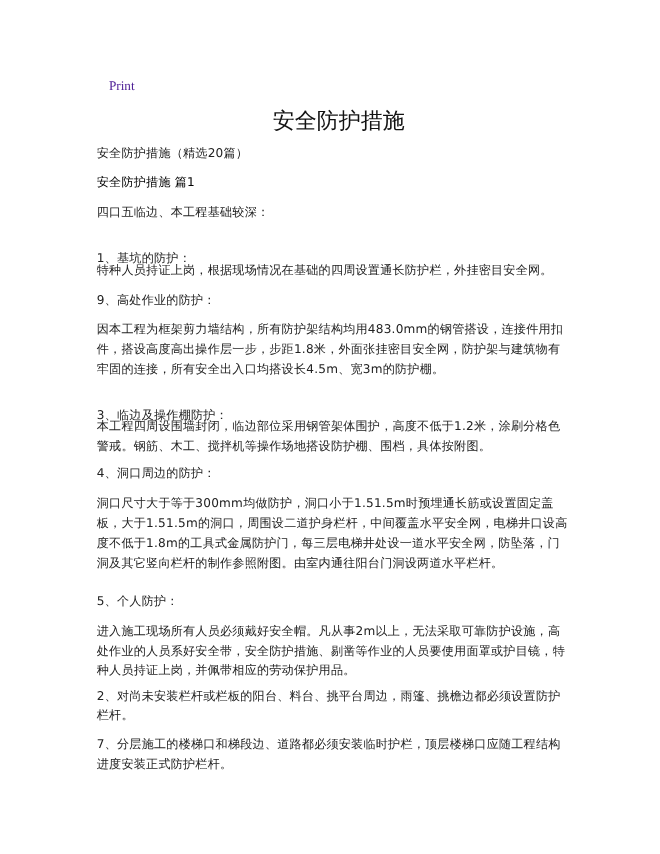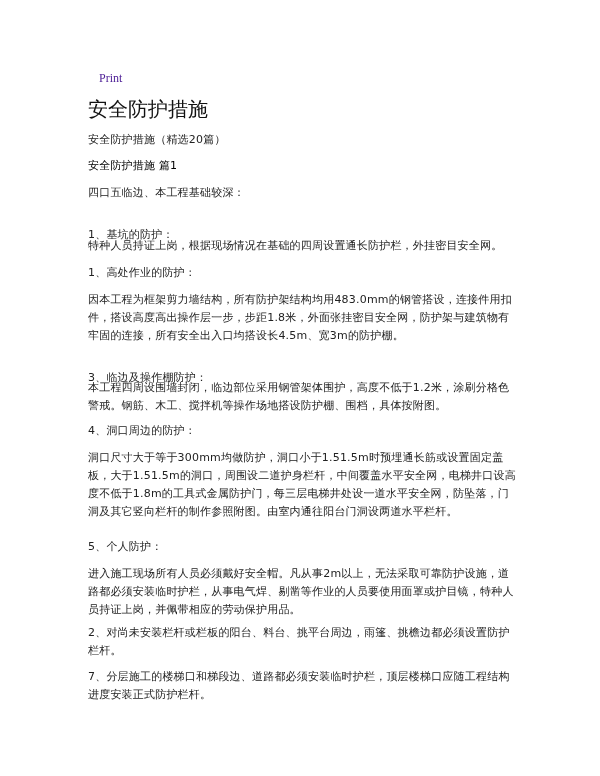--- a/index.html
+++ b/index.html
@@ -1,37 +1,37 @@
 <!DOCTYPE html>
 <html><head>
 <meta charset="utf-8">
 <style>
   html, body { margin:0; padding:0; background:#ffffff; }
   body { width:600px; height:776px; position:relative; overflow:hidden;
          font-family:"DejaVu Sans", sans-serif; color:#1a1a1a; }
   .page { position:absolute; left:88px; top:0; width:440px; }
   .print { position:absolute; left:0; top:71px; font-family:"Liberation Serif", serif; font-size:12px; color:#4c1d95;margin-left:11px; }
-  .title { position:absolute; left:0; width:440px; top:96px; text-align:left; font-size:20px; color:#111; }
+  .title { position:absolute; left:0; width:440px; top:96px; text-align:center; font-size:20px; color:#111; }
   .p { position:absolute; left:0; width:430px; font-size:11px; line-height:18px; color:#222; letter-spacing:0.2px; }
   .b { font-weight:normal; color:#000; }
 </style>
 </head>
 <body>
 
 <div class="page">
   <div class="print">Print</div>
   <div class="title">安全防护措施</div>
   <div class="p" style="top:131px">安全防护措施（精选20篇）</div>
   <div class="p b" style="top:157px">安全防护措施 篇1</div>
   <div class="p" style="top:184px">四口五临边、本工程基础较深：</div>
   <div class="p" style="top:226px">1、基坑的防护：</div>
   <div class="p" style="top:237px">特种人员持证上岗，根据现场情况在基础的四周设置通长防护栏，外挂密目安全网。</div>
-  <div class="p" style="top:264px">1、高处作业的防护：</div>
+  <div class="p" style="top:264px">9、高处作业的防护：</div>
   <div class="p" style="top:291px">因本工程为框架剪力墙结构，所有防护架结构均用483.0mm的钢管搭设，连接件用扣件，搭设高度高出操作层一步，步距1.8米，外面张挂密目安全网，防护架与建筑物有牢固的连接，所有安全出入口均搭设长4.5m、宽3m的防护棚。</div>
   <div class="p" style="top:369px">3、临边及操作棚防护：</div>
   <div class="p" style="top:379px">本工程四周设围墙封闭，临边部位采用钢管架体围护，高度不低于1.2米，涂刷分格色警戒。钢筋、木工、搅拌机等操作场地搭设防护棚、围档，具体按附图。</div>
   <div class="p" style="top:422px">4、洞口周边的防护：</div>
   <div class="p" style="top:449px">洞口尺寸大于等于300mm均做防护，洞口小于1.51.5m时预埋通长筋或设置固定盖板，大于1.51.5m的洞口，周围设二道护身栏杆，中间覆盖水平安全网，电梯井口设高度不低于1.8m的工具式金属防护门，每三层电梯井处设一道水平安全网，防坠落，门洞及其它竖向栏杆的制作参照附图。由室内通往阳台门洞设两道水平栏杆。</div>
   <div class="p" style="top:538px">5、个人防护：</div>
-  <div class="p" style="top:565px">进入施工现场所有人员必须戴好安全帽。凡从事2m以上，无法采取可靠防护设施，道路都必须安装临时护栏，从事电气焊、剔凿等作业的人员要使用面罩或护目镜，特种人员持证上岗，并佩带相应的劳动保护用品。</div>
+  <div class="p" style="top:565px">进入施工现场所有人员必须戴好安全帽。凡从事2m以上，无法采取可靠防护设施，高处作业的人员系好安全带，安全防护措施、剔凿等作业的人员要使用面罩或护目镜，特种人员持证上岗，并佩带相应的劳动保护用品。</div>
   <div class="p" style="top:624px">2、对尚未安装栏杆或栏板的阳台、料台、挑平台周边，雨篷、挑檐边都必须设置防护栏杆。</div>
   <div class="p" style="top:668px">7、分层施工的楼梯口和梯段边、道路都必须安装临时护栏，顶层楼梯口应随工程结构进度安装正式防护栏杆。</div>
 </div>
 
 </body></html>

